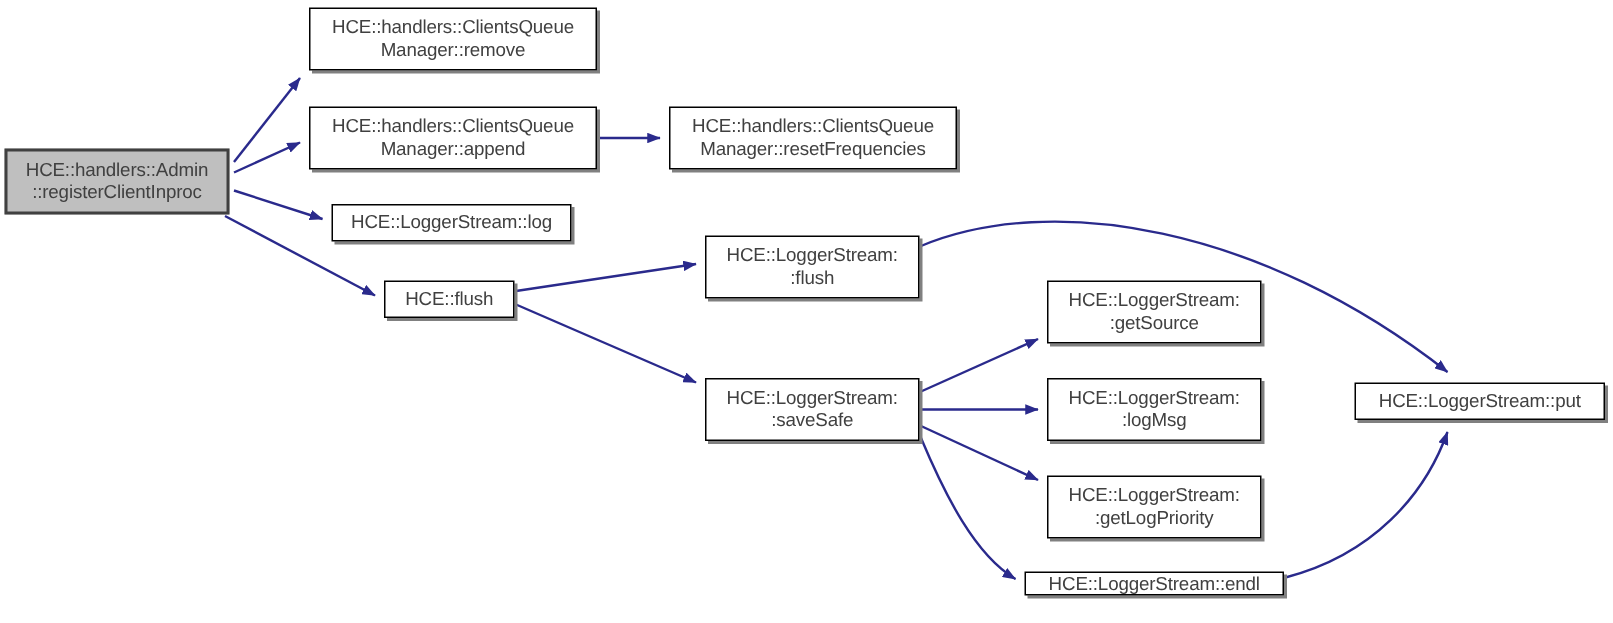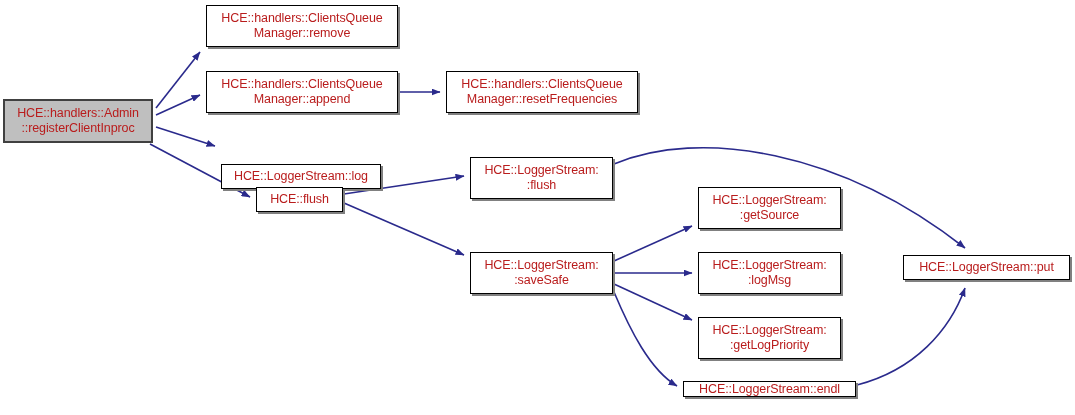--- a/index.html
+++ b/index.html
@@ -27,21 +27,21 @@
   }
   .node {
     position: absolute;
     box-sizing: border-box;
     background: #ffffff;
     border: 1px solid #000000;
     display: flex;
     align-items: center;
     justify-content: center;
     text-align: center;
-    color: #b91c1c;
+    color: #404040;
     font-family: "Liberation Sans", sans-serif;
     font-size: 12.5px;
     line-height: 15px;
     letter-spacing: -0.1px;
     white-space: pre-line;
     box-shadow: 2px 2px 0 0 #808080;
     z-index: 2;
   }
   .node.root {
     background: #bfbfbf;
@@ -85,21 +85,21 @@
 
   <div id="nodes">
       <div class="node root" style="left: 3px; top: 99px; width: 150px; height: 44px; justify-content: center;"><span class="node-label">HCE::handlers::Admin
 ::registerClientInproc</span></div>
       <div class="node" style="left: 206px; top: 5px; width: 192px; height: 42px;"><span class="node-label">HCE::handlers::ClientsQueue
 Manager::remove</span></div>
       <div class="node" style="left: 206px; top: 71px; width: 192px; height: 42px;"><span class="node-label">HCE::handlers::ClientsQueue
 Manager::append</span></div>
       <div class="node" style="left: 446px; top: 71px; width: 192px; height: 42px;"><span class="node-label">HCE::handlers::ClientsQueue
 Manager::resetFrequencies</span></div>
-      <div class="node" style="left: 221px; top: 136px; width: 160px; height: 25px; margin-top: 28px;"><span class="node-label">HCE::LoggerStream::log</span></div>
+      <div class="node" style="left: 221px; top: 136px; width: 160px; height: 25px;"><span class="node-label">HCE::LoggerStream::log</span></div>
       <div class="node" style="left: 256px; top: 187px; width: 87px; height: 25px; text-align: center;"><span class="node-label">HCE::flush</span></div>
       <div class="node" style="left: 470px; top: 157px; width: 143px; height: 42px;"><span class="node-label">HCE::LoggerStream:
 :flush</span></div>
       <div class="node" style="left: 470px; top: 252px; width: 143px; height: 42px;"><span class="node-label">HCE::LoggerStream:
 :saveSafe</span></div>
       <div class="node" style="left: 698px; top: 187px; width: 143px; height: 42px;"><span class="node-label">HCE::LoggerStream:
 :getSource</span></div>
       <div class="node" style="left: 698px; top: 252px; width: 143px; height: 42px;"><span class="node-label">HCE::LoggerStream:
 :logMsg</span></div>
       <div class="node" style="left: 698px; top: 317px; width: 143px; height: 42px;"><span class="node-label">HCE::LoggerStream:

